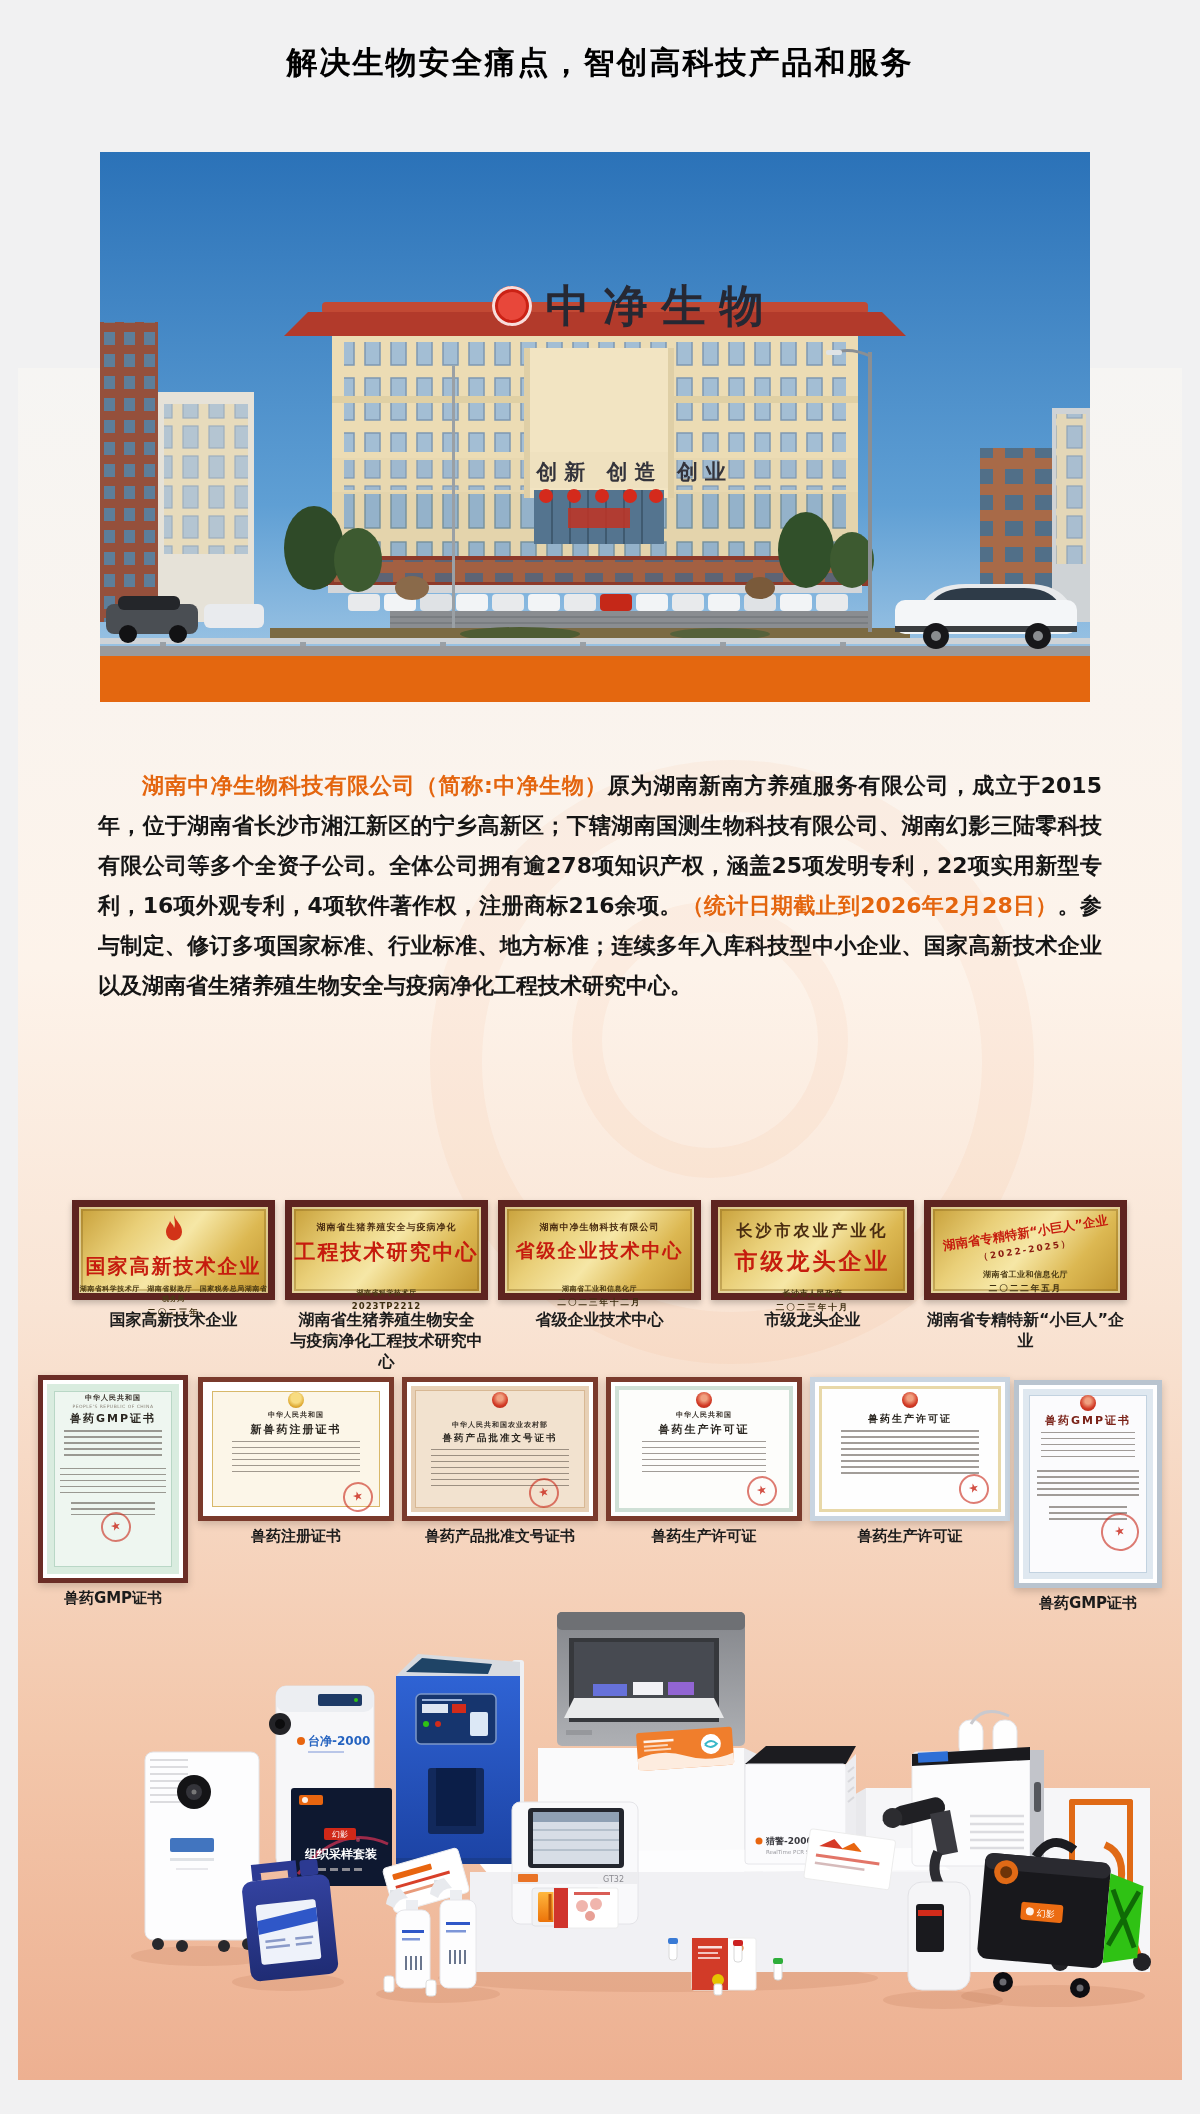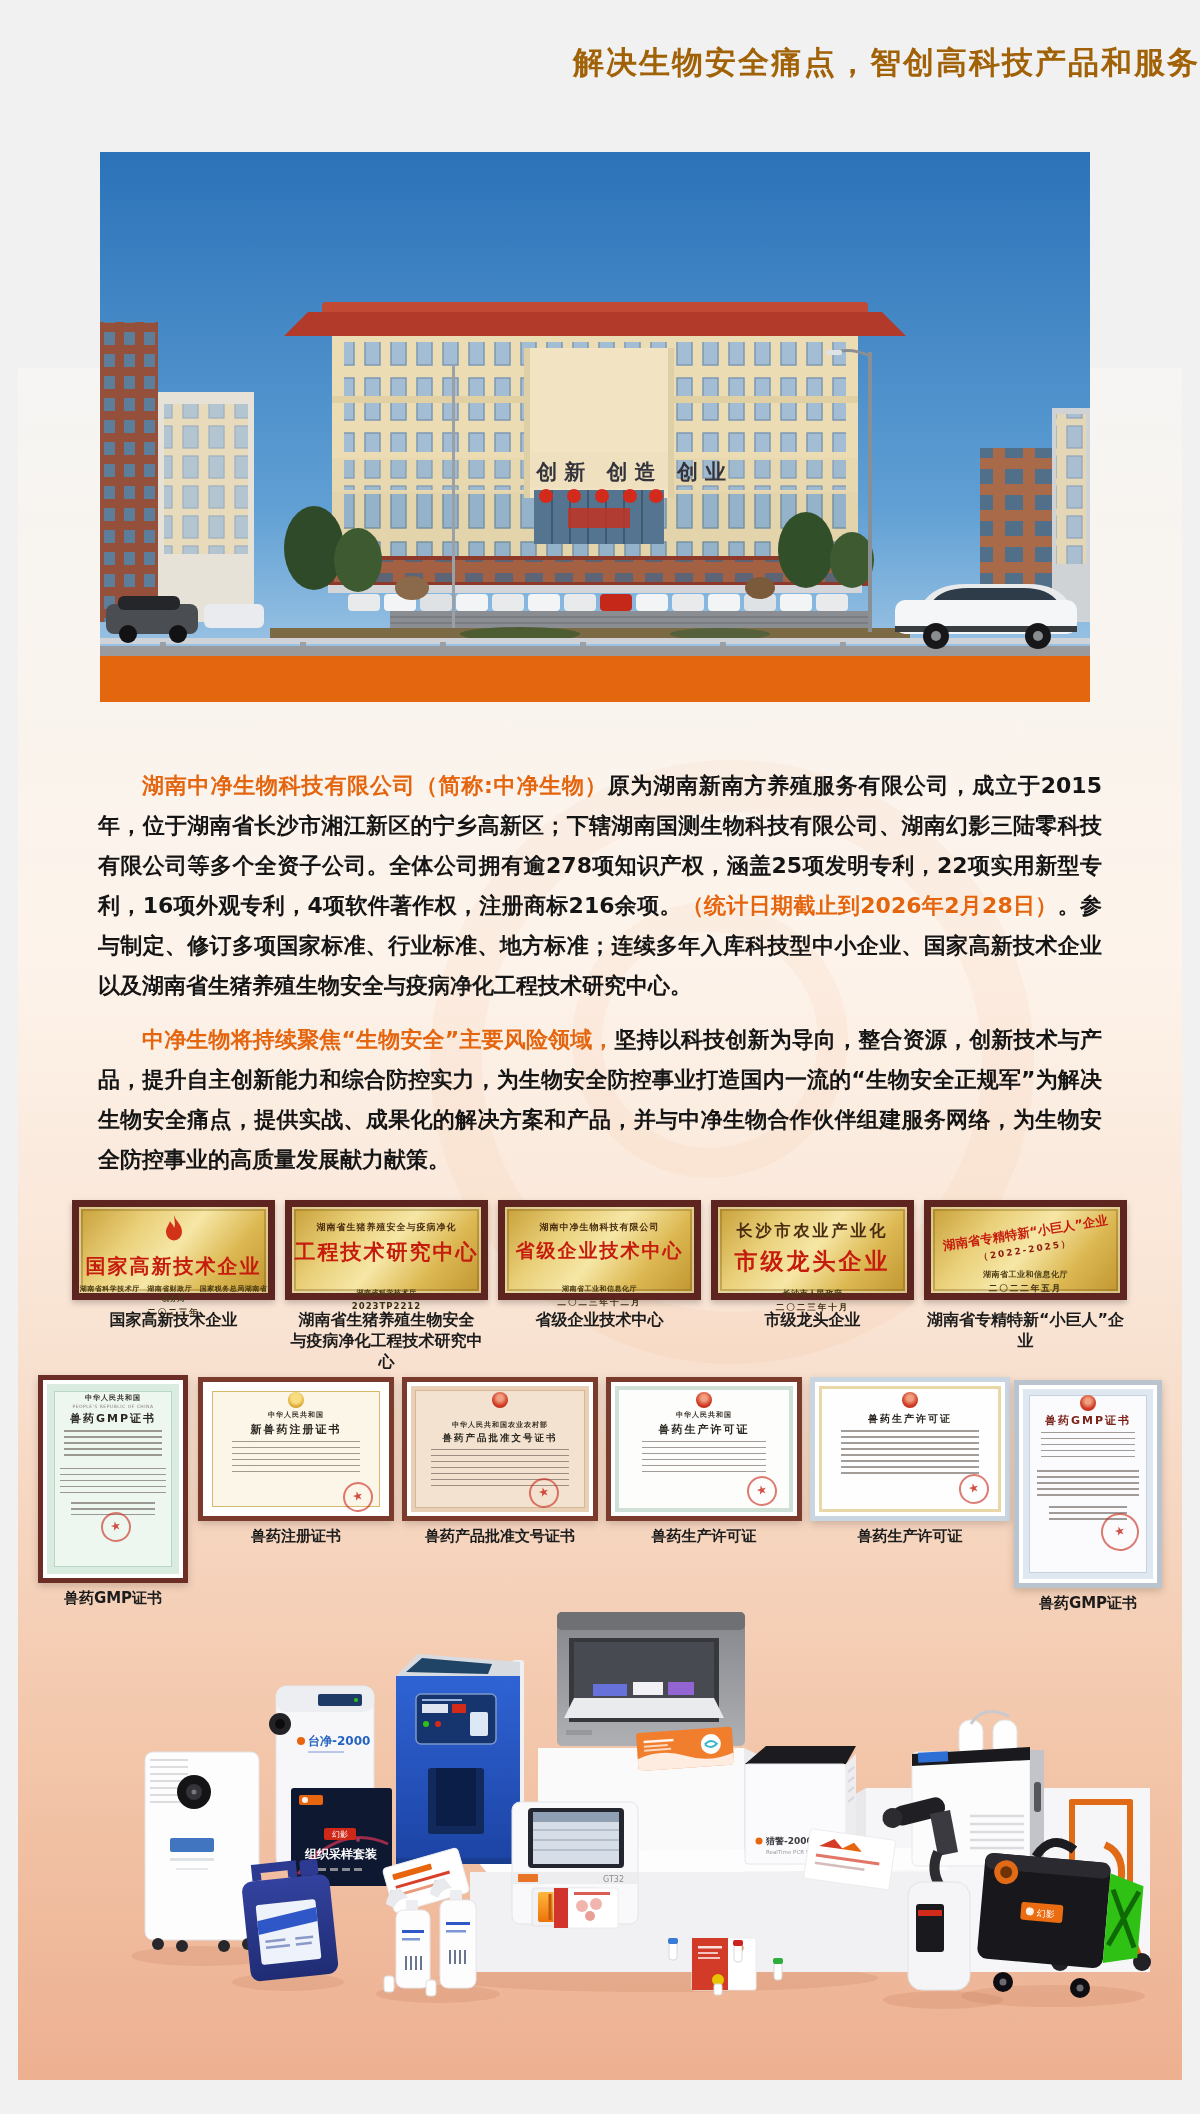--- a/index.html
+++ b/index.html
@@ -9,22 +9,22 @@
   
   .panel{position:absolute;left:18px;top:368px;width:1164px;height:1712px;
          background:linear-gradient(180deg,#f6f5f3 0%,#fdf3ea 35%,#f9e4d4 55%,#f3c7ab 80%,#edb091 100%);}
 
   .watermark{position:absolute;left:430px;top:760px;width:500px;height:500px;border-radius:50%;
              border:52px solid rgba(233,120,30,0.05);}
   .watermark .inner{position:absolute;left:90px;top:90px;width:216px;height:216px;border-radius:50%;
              border:30px solid rgba(233,120,30,0.05);}
 
   
-  .title{position:absolute;left:0;top:42px;width:1200px;text-align:right;
-         font-size:31px;font-weight:700;color:#a16207;letter-spacing:2px;}
+  .title{position:absolute;left:0;top:42px;width:1200px;text-align:center;
+         font-size:31px;font-weight:700;color:#000000;letter-spacing:2px;}
 
   
   .hero{position:absolute;left:100px;top:152px;width:990px;height:504px;overflow:hidden;}
   .hero svg{display:block;}
   .hero-sign{position:absolute;left:54%;top:24.8%;transform:translateX(-50%);
              display:flex;align-items:center;gap:14px;white-space:nowrap;}
   .hero-logo{width:40px;height:40px;border-radius:50%;background:radial-gradient(circle at 50% 42%,#e8473a 0 55%,#c22113 100%);
              box-shadow:inset 0 0 0 3px rgba(255,255,255,.85), inset 0 0 0 6px rgba(200,30,18,.9);}
   .hero-sign .txt{font-size:44px;font-weight:700;color:#262833;letter-spacing:14px;}
   .hero-banner{position:absolute;left:54%;top:60.8%;transform:translateX(-50%);
@@ -215,27 +215,30 @@
         </g>
         <g>
           <rect x="6" y="452" width="92" height="30" rx="8" fill="#4a4e53"></rect>
           <rect x="18" y="444" width="62" height="14" rx="6" fill="#24262a"></rect>
           <circle cx="28" cy="482" r="9" fill="#121214"></circle>
             <circle cx="78" cy="482" r="9" fill="#121214"></circle>
           <rect x="104" y="452" width="60" height="24" rx="6" fill="#e9ebee"></rect>
         </g>
       </g>
     </svg>
+    <div class="hero-sign">
+      <span class="hero-logo"></span>
+      <span class="txt">中净生物</span>
+    </div>
     <div class="hero-banner">创新 创造 创业</div>
   </div>
   <div class="hero-bar"></div>
 
   <div class="intro">
     <p><span class="o">湖南中净生物科技有限公司（简称:中净生物）</span><span>原为湖南新南方养殖服务有限公司，成立于2015年，位于湖南省长沙市湘江新区的宁乡高新区；下辖湖南国测生物科技有限公司、湖南幻影三陆零科技有限公司等多个全资子公司。全体公司拥有逾278项知识产权，涵盖25项发明专利，22项实用新型专利，16项外观专利，4项软件著作权，注册商标216余项。</span><span class="o">（统计日期截止到2026年2月28日）</span><span>。参与制定、修订多项国家标准、行业标准、地方标准；连续多年入库科技型中小企业、国家高新技术企业以及湖南省生猪养殖生物安全与疫病净化工程技术研究中心。</span></p>
-    <p><span class="o">中净生物将持续聚焦“生物安全”主要风险领域，</span><span>坚持以科技创新为导向，整合资源，创新技术与产品，提升自主创新能力和综合防控实力，为生物安全防控事业打造国内一流的“生物安全正规军”为解决生物安全痛点，提供实战、成果化的解决方案和产品，并与中净生物合作伙伴组建服务网络，为生物安全防控事业的高质量发展献力献策。</span></p>
   </div>
 
   <div class="plaques">
     <div class="pitem">
       <div class="plaque">
         <svg class="flame" width="24" height="30" viewBox="0 0 24 30">
           <path d="M12 0 C14 7 20 9 20 17 A8 8.5 0 0 1 4 17 C4 12 7 10 8 6 C9.5 9 12 10 12 13 C14 10 12 4 12 0 Z" fill="#d23318"></path>
         </svg>
         <div class="pl-main">国家高新技术企业</div>
         <div class="pl-sub">湖南省科学技术厅　湖南省财政厅　国家税务总局湖南省税务局</div>

